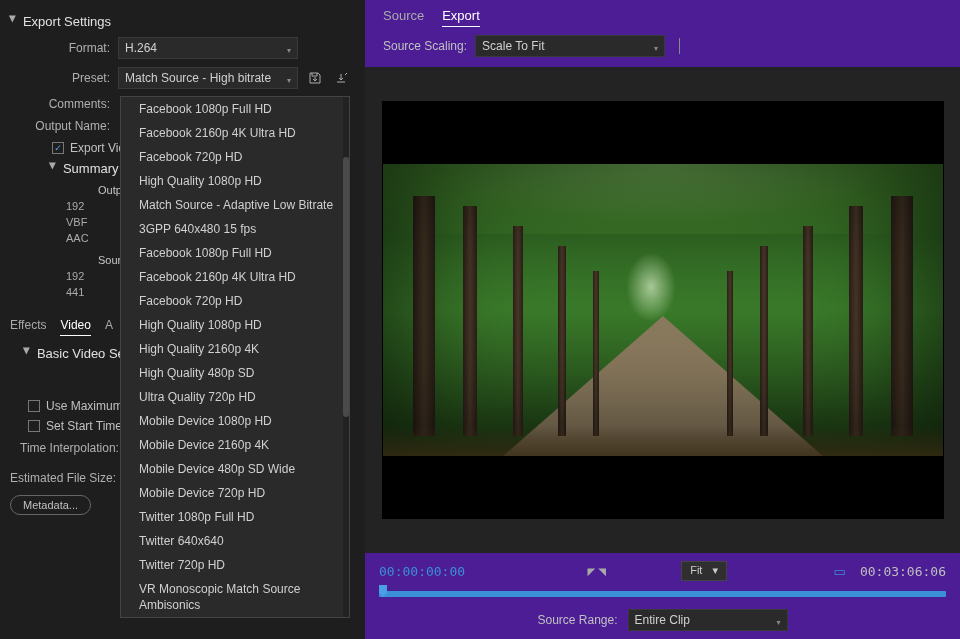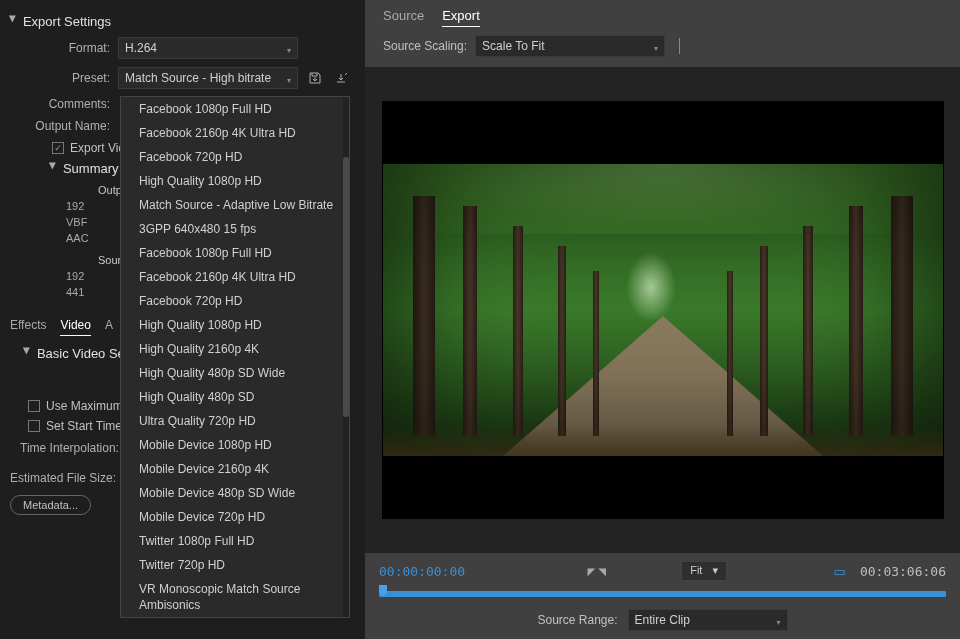--- a/index.html
+++ b/index.html
@@ -1,18 +1,18 @@
 <!DOCTYPE html>
 <html><head>
 <meta charset="utf-8">
 <style>
 * { margin: 0; padding: 0; box-sizing: border-box; font-family: -apple-system, "Segoe UI", Arial, sans-serif; }
 body { background: #1a1a1a; color: #c0c0c0; font-size: 12px; width: 960px; height: 639px; overflow: hidden; display: flex; }
 .left-panel { width: 365px; background: #1e1e1e; padding: 8px 10px; position: relative; }
-.right-panel { flex: 1; background: #404040; display: flex; flex-direction: column; }
+.right-panel { flex: 1; background: #4c1d95; display: flex; flex-direction: column; }
 .section-head { display: flex; align-items: flex-start; gap: 6px; color: #e0e0e0; font-size: 13px; margin: 6px 0; cursor: pointer; }
 .chev { display: inline-block; transform: rotate(90deg); font-size: 9px; color: #aaa; }
 .form-row { display: flex; align-items: center; margin: 8px 0; gap: 8px; }
 .form-label { width: 100px; text-align: right; color: #b0b0b0; font-size: 12px; }
 .select { flex: 1; max-width: 180px; background: #2a2a2a; border: 1px solid #3a3a3a; color: #d0d0d0; padding: 3px 6px; font-size: 12px; display: flex; justify-content: space-between; align-items: flex-end; height: 22px; }
 .select .caret { font-size: 8px; color: #888; }
 .icon-btn { width: 18px; height: 18px; display: flex; align-items: center; justify-content: center; color: #aaa; cursor: pointer; }
 .chk { display: flex; align-items: center; gap: 6px; margin: 6px 0; font-size: 12px; }
 .chk .box { width: 12px; height: 12px; border: 1px solid #777; display: flex; align-items: center; justify-content: center; font-size: 9px; color: #4a90e2; }
 .chk .box.checked::before { content: "✓"; color: #5aa3f0; }
@@ -167,28 +167,28 @@
       <div class="preset-item">Facebook 2160p 4K Ultra HD</div>
       <div class="preset-item">Facebook 720p HD</div>
       <div class="preset-item">High Quality 1080p HD</div>
       <div class="preset-item">Match Source - Adaptive Low Bitrate</div>
       <div class="preset-item">3GPP 640x480 15 fps</div>
       <div class="preset-item">Facebook 1080p Full HD</div>
       <div class="preset-item">Facebook 2160p 4K Ultra HD</div>
       <div class="preset-item">Facebook 720p HD</div>
       <div class="preset-item">High Quality 1080p HD</div>
       <div class="preset-item">High Quality 2160p 4K</div>
-      <div class="preset-item">High Quality 480p SD Wide</div>
       <div class="preset-item">High Quality 480p SD</div>
       <div class="preset-item">Ultra Quality 720p HD</div>
       <div class="preset-item">Mobile Device 1080p HD</div>
       <div class="preset-item">Mobile Device 2160p 4K</div>
       <div class="preset-item">Mobile Device 480p SD Wide</div>
       <div class="preset-item">Mobile Device 720p HD</div>
       <div class="preset-item">Twitter 1080p Full HD</div>
+      <div class="preset-item">Twitter 640x640</div>
       <div class="preset-item">Twitter 720p HD</div>
       <div class="preset-item">VR Monoscopic Match Source Ambisonics</div>
     </div>
 </div>
 
 <div class="right-panel">
   <div class="top-tabs">
     <div class="top-tab">Source</div>
     <div class="top-tab active">Export</div>
   </div>

